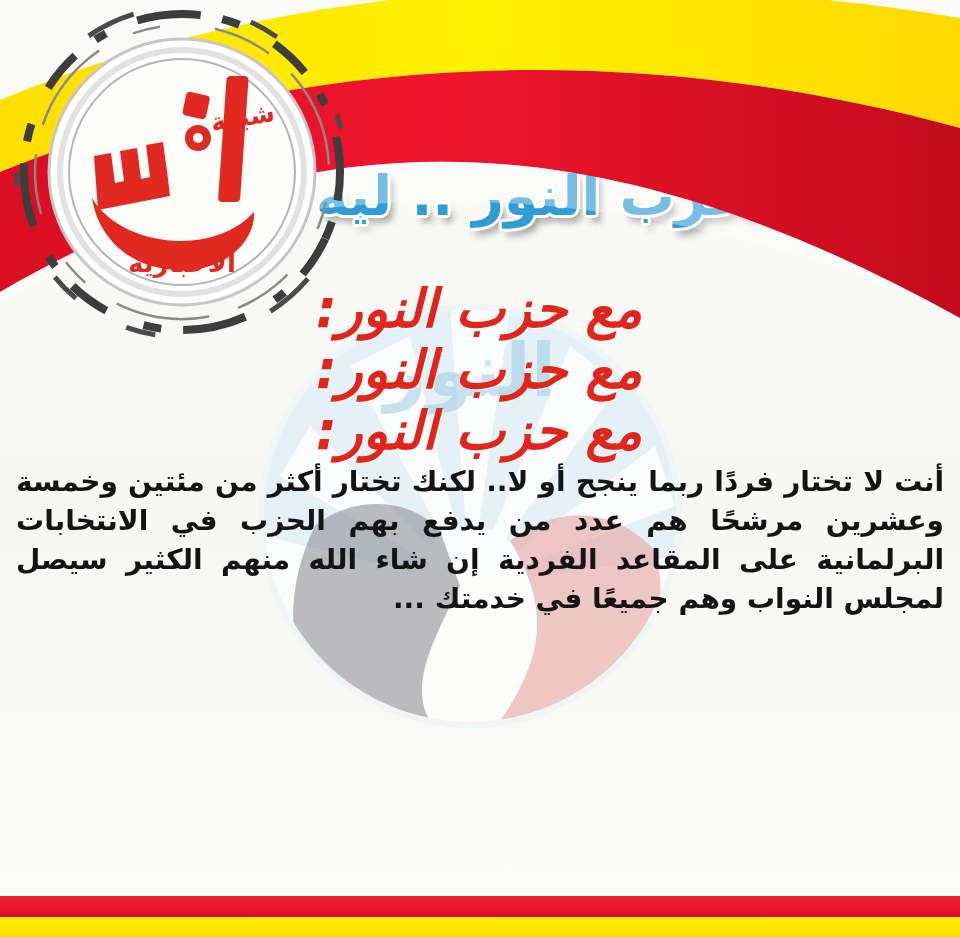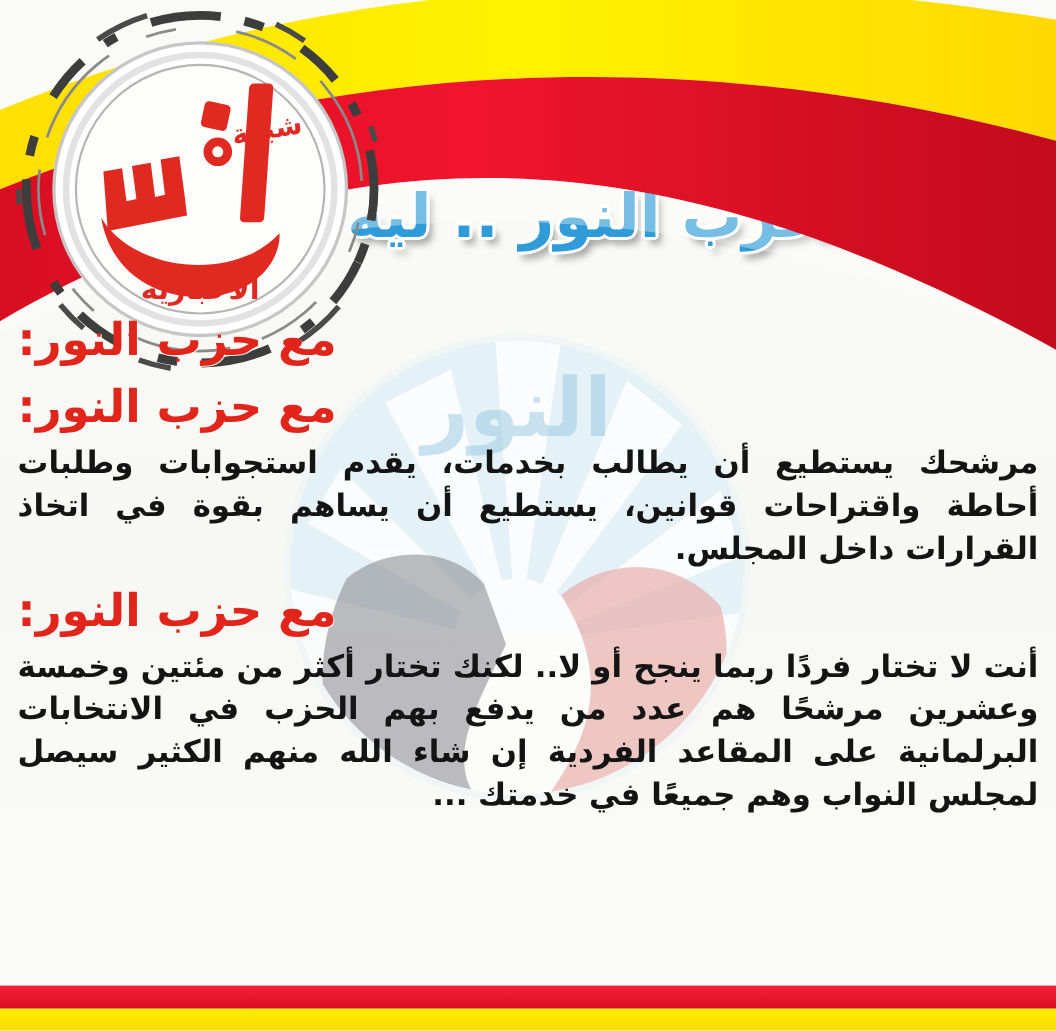--- a/index.html
+++ b/index.html
@@ -22,23 +22,24 @@
       5px 7px 7px rgba(60,60,60,.45);
   }
   
   .top-ribbons{position:absolute;left:0;top:0;width:960px;height:440px;z-index:3;pointer-events:none;}
   
   .badge{position:absolute;left:12px;top:2px;width:340px;height:340px;z-index:4;pointer-events:none;}
   .badge text{font-family:"DejaVu Sans",sans-serif;font-weight:bold;fill:#e02a21;}
   
   .content{position:absolute;left:16px;right:16px;top:272px;z-index:5;direction:rtl;}
   .content h2{
-    margin:13px 2px 7px 0;text-align:left;
-    font-size:41px;line-height:48px;font-weight:bold;color:#e1251b;
+    margin:13px 2px 7px 0;text-align:center;
+    font-size:53px;line-height:48px;font-weight:bold;color:#e1251b;
     text-shadow:1px 1px 0 rgba(255,255,255,.8);
+    font-style:italic;
   }
   .content p{
     margin:0;text-align:justify;text-justify:inter-word;
     font-size:28px;line-height:39px;font-weight:bold;color:#141414;
   }
   
   .stripe{position:absolute;left:0;width:960px;z-index:6;}
   .stripe.red{top:896px;height:21px;background:linear-gradient(180deg,#f5203a,#d90e22);}
   .stripe.yellow{top:917px;height:20px;background:linear-gradient(180deg,#ffee00,#f7dc00);}
 </style>
@@ -116,21 +117,20 @@
     <text x="62" y="-46" font-size="25" text-anchor="middle" transform="rotate(-10 62 -46)">شبكة</text>
     <text x="0" y="100" font-size="26" text-anchor="middle" letter-spacing="1">الاخباريه</text>
   </svg>
 
   <div class="content">
     <section>
       <h2>مع حزب النور:</h2>
     </section>
     <section>
       <h2>مع حزب النور:</h2>
-      <p>مرشحك يستطيع أن يطالب بخدمات، يقدم استجوابات وطلبات أحاطة واقتراحات قوانين، يستطيع أن يساهم بقوة في اتخاذ القرارات داخل المجلس.</p>
     </section>
     <section>
       <h2>مع حزب النور:</h2>
       <p>أنت لا تختار فردًا ربما ينجح أو لا.. لكنك تختار أكثر من مئتين وخمسة وعشرين مرشحًا هم عدد من يدفع بهم الحزب في الانتخابات البرلمانية على المقاعد الفردية إن شاء الله منهم الكثير سيصل لمجلس النواب وهم جميعًا في خدمتك ...</p>
     </section>
   </div>
 
   <div class="stripe red"></div>
   <div class="stripe yellow"></div>
 </div>

